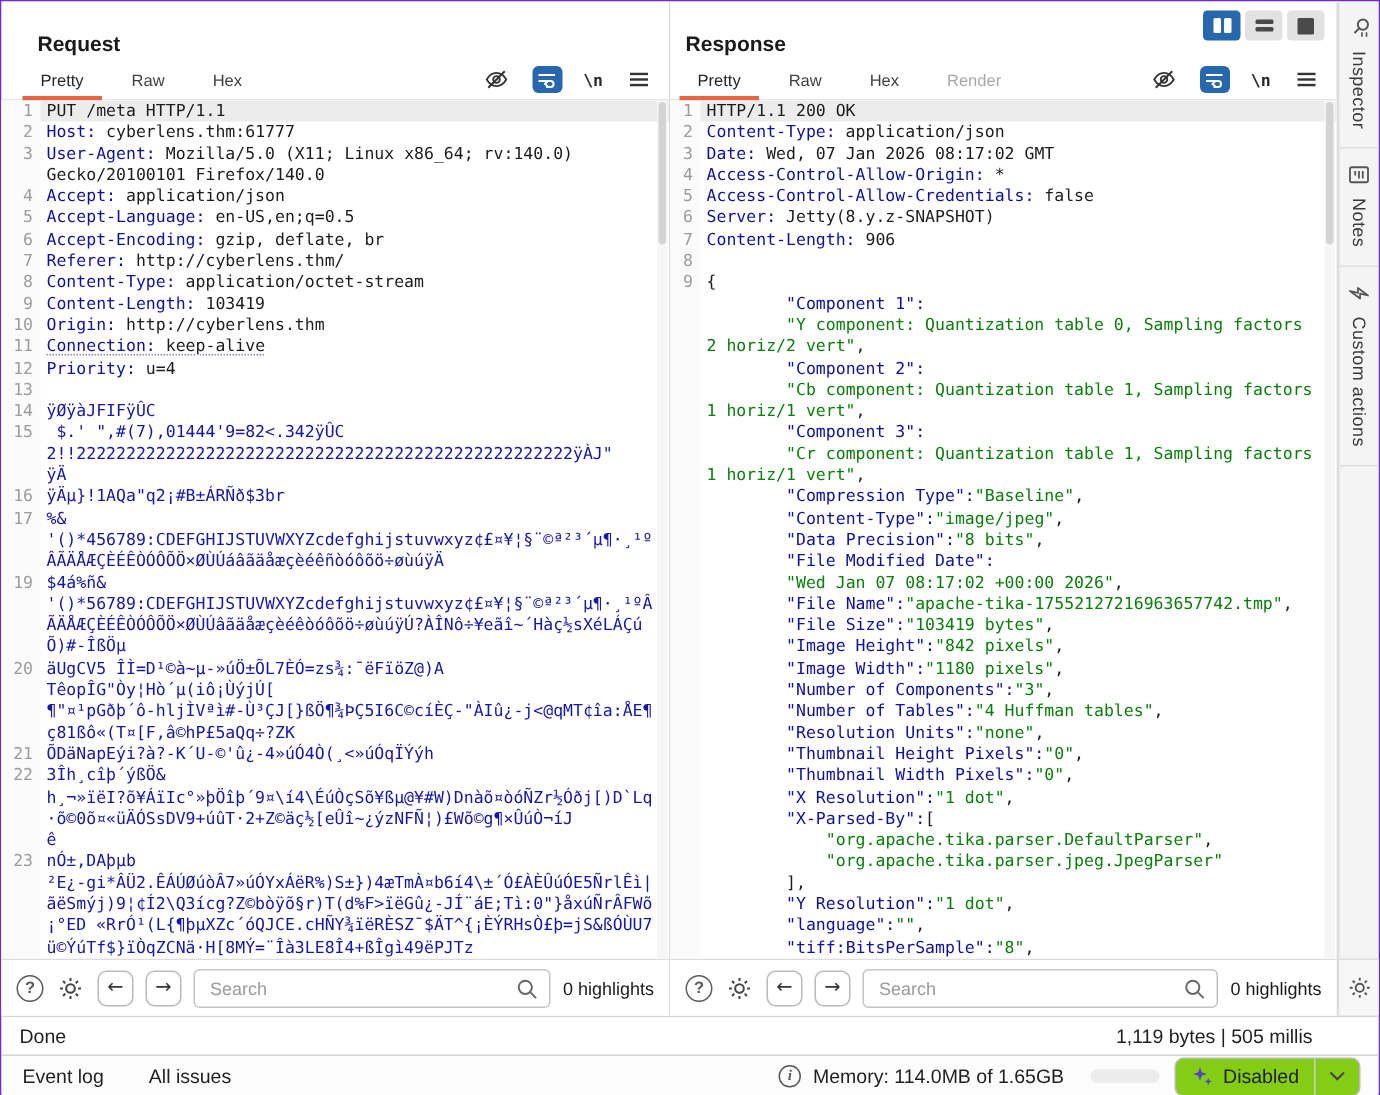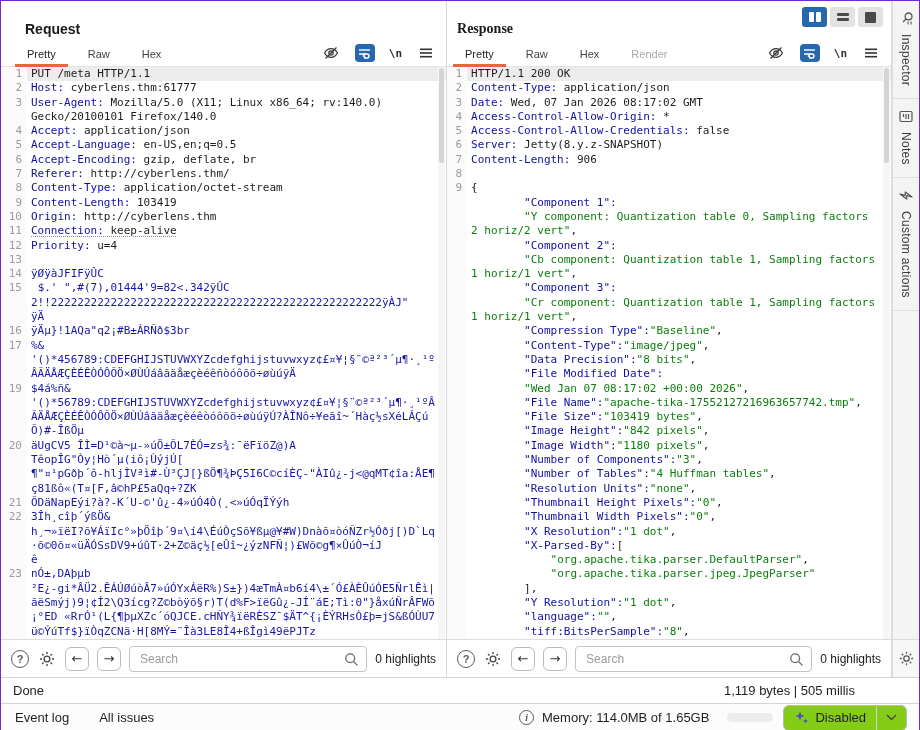--- a/index.html
+++ b/index.html
@@ -10,21 +10,21 @@
   .main { display:flex; height:676px; }
 
   
   .panel { background:#fff; display:flex; flex-direction:column; position:relative; }
   .panel.request { width:447px; border-right:1px solid #d9d9d9; }
   .panel.response { width:446px; border-right:1px solid #d9d9d9; }
 
   .panel-header { height:66px; position:relative; flex:none; }
   .panel-title { font-size:14px; font-weight:bold; color:#1a1a1a; position:absolute; top:20px; }
   .request .panel-title { left:24px; }
-  .response .panel-title { left:10px;font-family:Liberation Serif, serif; }
+  .response .panel-title { left:10px; }
 
   .tabs-row { position:absolute; left:0; right:0; bottom:0; height:24px; border-bottom:1px solid #e4e4e4; display:flex; align-items:flex-end; }
   .request .tabs-row { padding-left:10px; }
   .response .tabs-row { padding-left:2px; }
   .tab { font-size:11px; color:#3f3f3f; padding:4px 16px 6px 16px; cursor:pointer; position:relative; }
   .tab.active { color:#262626; }
   .tab.active::after { content:""; position:absolute; left:4px; right:4px; bottom:-1px; height:3px; background:#e7663f; }
   .tab.disabled { color:#a8a8a8; }
 
   .editor-toolbar { position:absolute; right:10px; bottom:4px; display:flex; align-items:center; gap:14px; }
@@ -71,21 +71,21 @@
 
   
   .sidebar { width:27px; background:#f4f4f4; display:flex; flex-direction:column; border-left:1px solid #e0e0e0; }
   .side-tab { display:flex; flex-direction:column; align-items:center; padding:10px 0 12px 0; cursor:pointer; border-bottom:1px solid #dedede; }
   .side-tab svg { transform:rotate(90deg); margin-bottom:8px; flex:none; }
   .side-label { writing-mode:vertical-rl; font-size:12px; color:#3a3a3a; letter-spacing:.3px; }
   .side-filler { flex:1; }
   .side-gear-box { flex:none; height:38px; border-top:1px solid #dcdcdc; background:#f7f7f7; display:flex; align-items:center; justify-content:center; cursor:pointer; }
 
   
-  .status-row { flex:none; height:26px; border-top:1px solid #d4d4d4; background:#fff; display:flex; align-items:center; padding:0 64px 0 12px; font-size:13px; color:#1f1f1f; }
+  .status-row { flex:none; height:26px; border-top:1px solid #d4d4d4; background:#fff; display:flex; align-items:center; padding:0 44px 0 12px; font-size:13px; color:#1f1f1f; }
   .status-row .spacer { flex:1; }
   .footer-row { flex:none; height:28px; border-top:1px solid #d4d4d4; background:#fcfcfc; display:flex; align-items:center; font-size:13px; color:#1f1f1f; padding:0 12px 0 14px; }
   .footer-tab { margin-right:30px; cursor:pointer; }
   .footer-spacer { flex:1; }
   .mem-info { display:flex; align-items:center; gap:8px; }
   .info-circle { width:15px; height:15px; border:1.2px solid #5a5a5a; border-radius:50%; color:#5a5a5a; font-size:10px; display:flex; align-items:center; justify-content:center; font-family:"Liberation Serif", serif; font-style:italic; font-weight:bold; }
   .mem-text { font-size:13px; color:#1f1f1f; }
   .mem-pill { width:46px; height:9px; border-radius:5px; background:#ececec; overflow:hidden; margin:0 10px; }
   .mem-fill { width:38%; height:100%; background:#d7d7d7; border-radius:5px; }
   .ai-button { display:flex; align-items:center; height:26px; border:1px solid #b9b9b9; border-radius:6px; background:#84cc16; overflow:hidden; }

